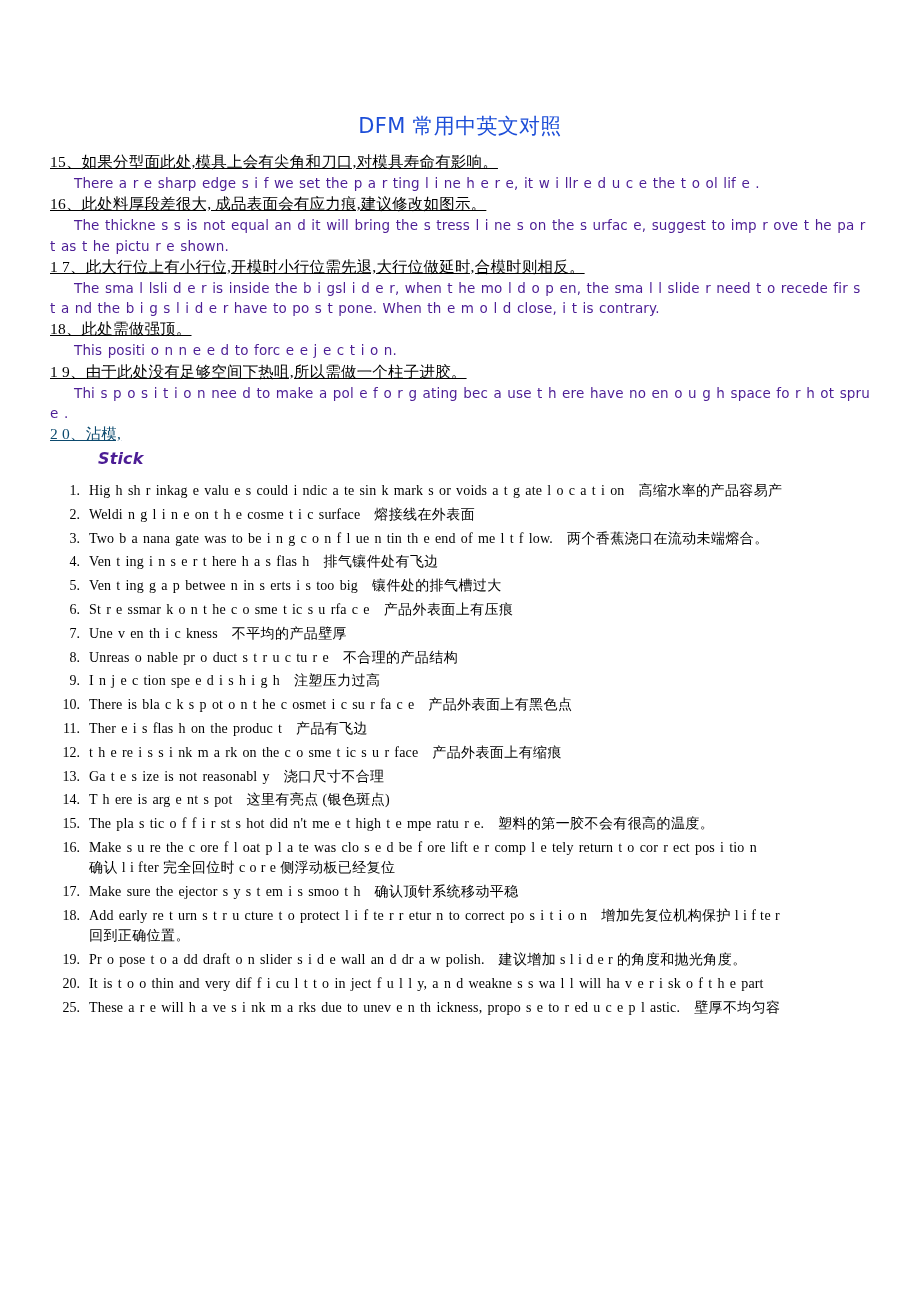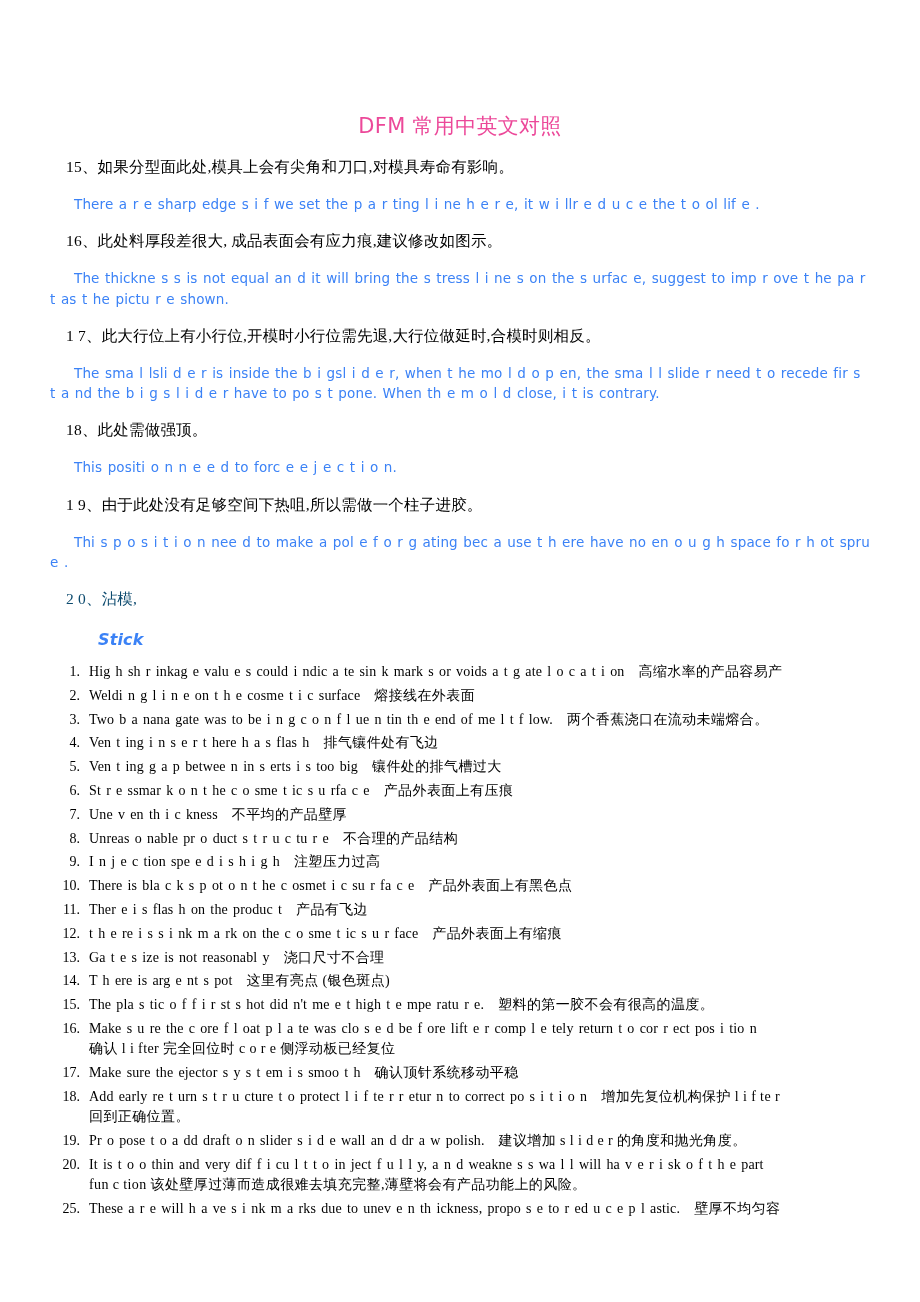--- a/index.html
+++ b/index.html
@@ -20,46 +20,47 @@
     position: relative;
     background: #ffffff;
     box-sizing: border-box;
     padding: 0 50px;
   }
   .doc-title {
     text-align: center;
     font-family: "DejaVu Sans", "Liberation Sans", sans-serif;
     font-size: 21px;
     font-weight: normal;
-    color: #ec4899;
+    color: #1d4ed8;
     margin: 0;
     padding-top: 112px;
     letter-spacing: 0.3px;
   }
   
   .block-section {
     margin-top: 11px;
   }
   .cn-line {
     font-family: "Liberation Serif", "DejaVu Serif", serif;
     font-size: 15.5px;
     color: #000000;
     line-height: 1.42;
-    margin: 16px;
+    margin: 0;
     padding: 0 0 0 32px;
     text-indent: -32px;
     letter-spacing: 0.2px;
+    text-decoration: underline;
   }
   .cn-line.red {
     color: #0c4a6e;
   }
   .en-line {
     font-family: "DejaVu Sans", "Liberation Sans", sans-serif;
     font-size: 13.5px;
-    color: #3b82f6;
+    color: #4c1d95;
     line-height: 1.5;
     margin: 0;
     padding: 0;
     letter-spacing: 0.15px;
     word-spacing: 1px;
   }
   .en-line .ind {
     display: inline-block;
     width: 24px;
   }
@@ -233,21 +234,21 @@
       <span class="body"><span>Add early re t urn  s t r u cture  t o protect  l i f te r  r etur n  to correct po s i t i o n</span><span class="gap"></span><span class="cn2">增加先复位机构保护 l i f te r</span><span class="wrap2">回到正确位置。</span></span>
     </li>
 
     <li>
       <span class="num">19.</span>
       <span class="body"><span>Pr o pose t o   a dd draft o n  slider s i d e   wall an d  dr a w polish.</span><span class="gap"></span><span class="cn2">建议增加 s l i d e r 的角度和抛光角度。</span></span>
     </li>
 
     <li>
       <span class="num">20.</span>
-      <span class="body"><span>It is t o o thin and very dif f i cu l t   t o in ject  f u l l y,  a n d weakne s s  wa l l   will ha v e  r i sk o f   t h e   part</span><span class="wrap2">fun c tion   该处壁厚过薄而造成很难去填充完整,薄壁将会有产品功能上的风险。</span></span>
+      <span class="body"><span>It is t o o thin and very dif f i cu l t   t o in ject  f u l l y,  a n d weakne s s  wa l l   will ha v e  r i sk o f   t h e   part</span></span>
     </li>
 
     <li>
       <span class="num">25.</span>
       <span class="body"><span>These   a r e  will  h a ve  s i nk m a rks due  to unev e n  th ickness, propo s e  to  r ed u c e p l astic.</span><span class="gap"></span><span class="cn2">壁厚不均匀容</span></span>
     </li>
 
   </ol>
 
 </div>

